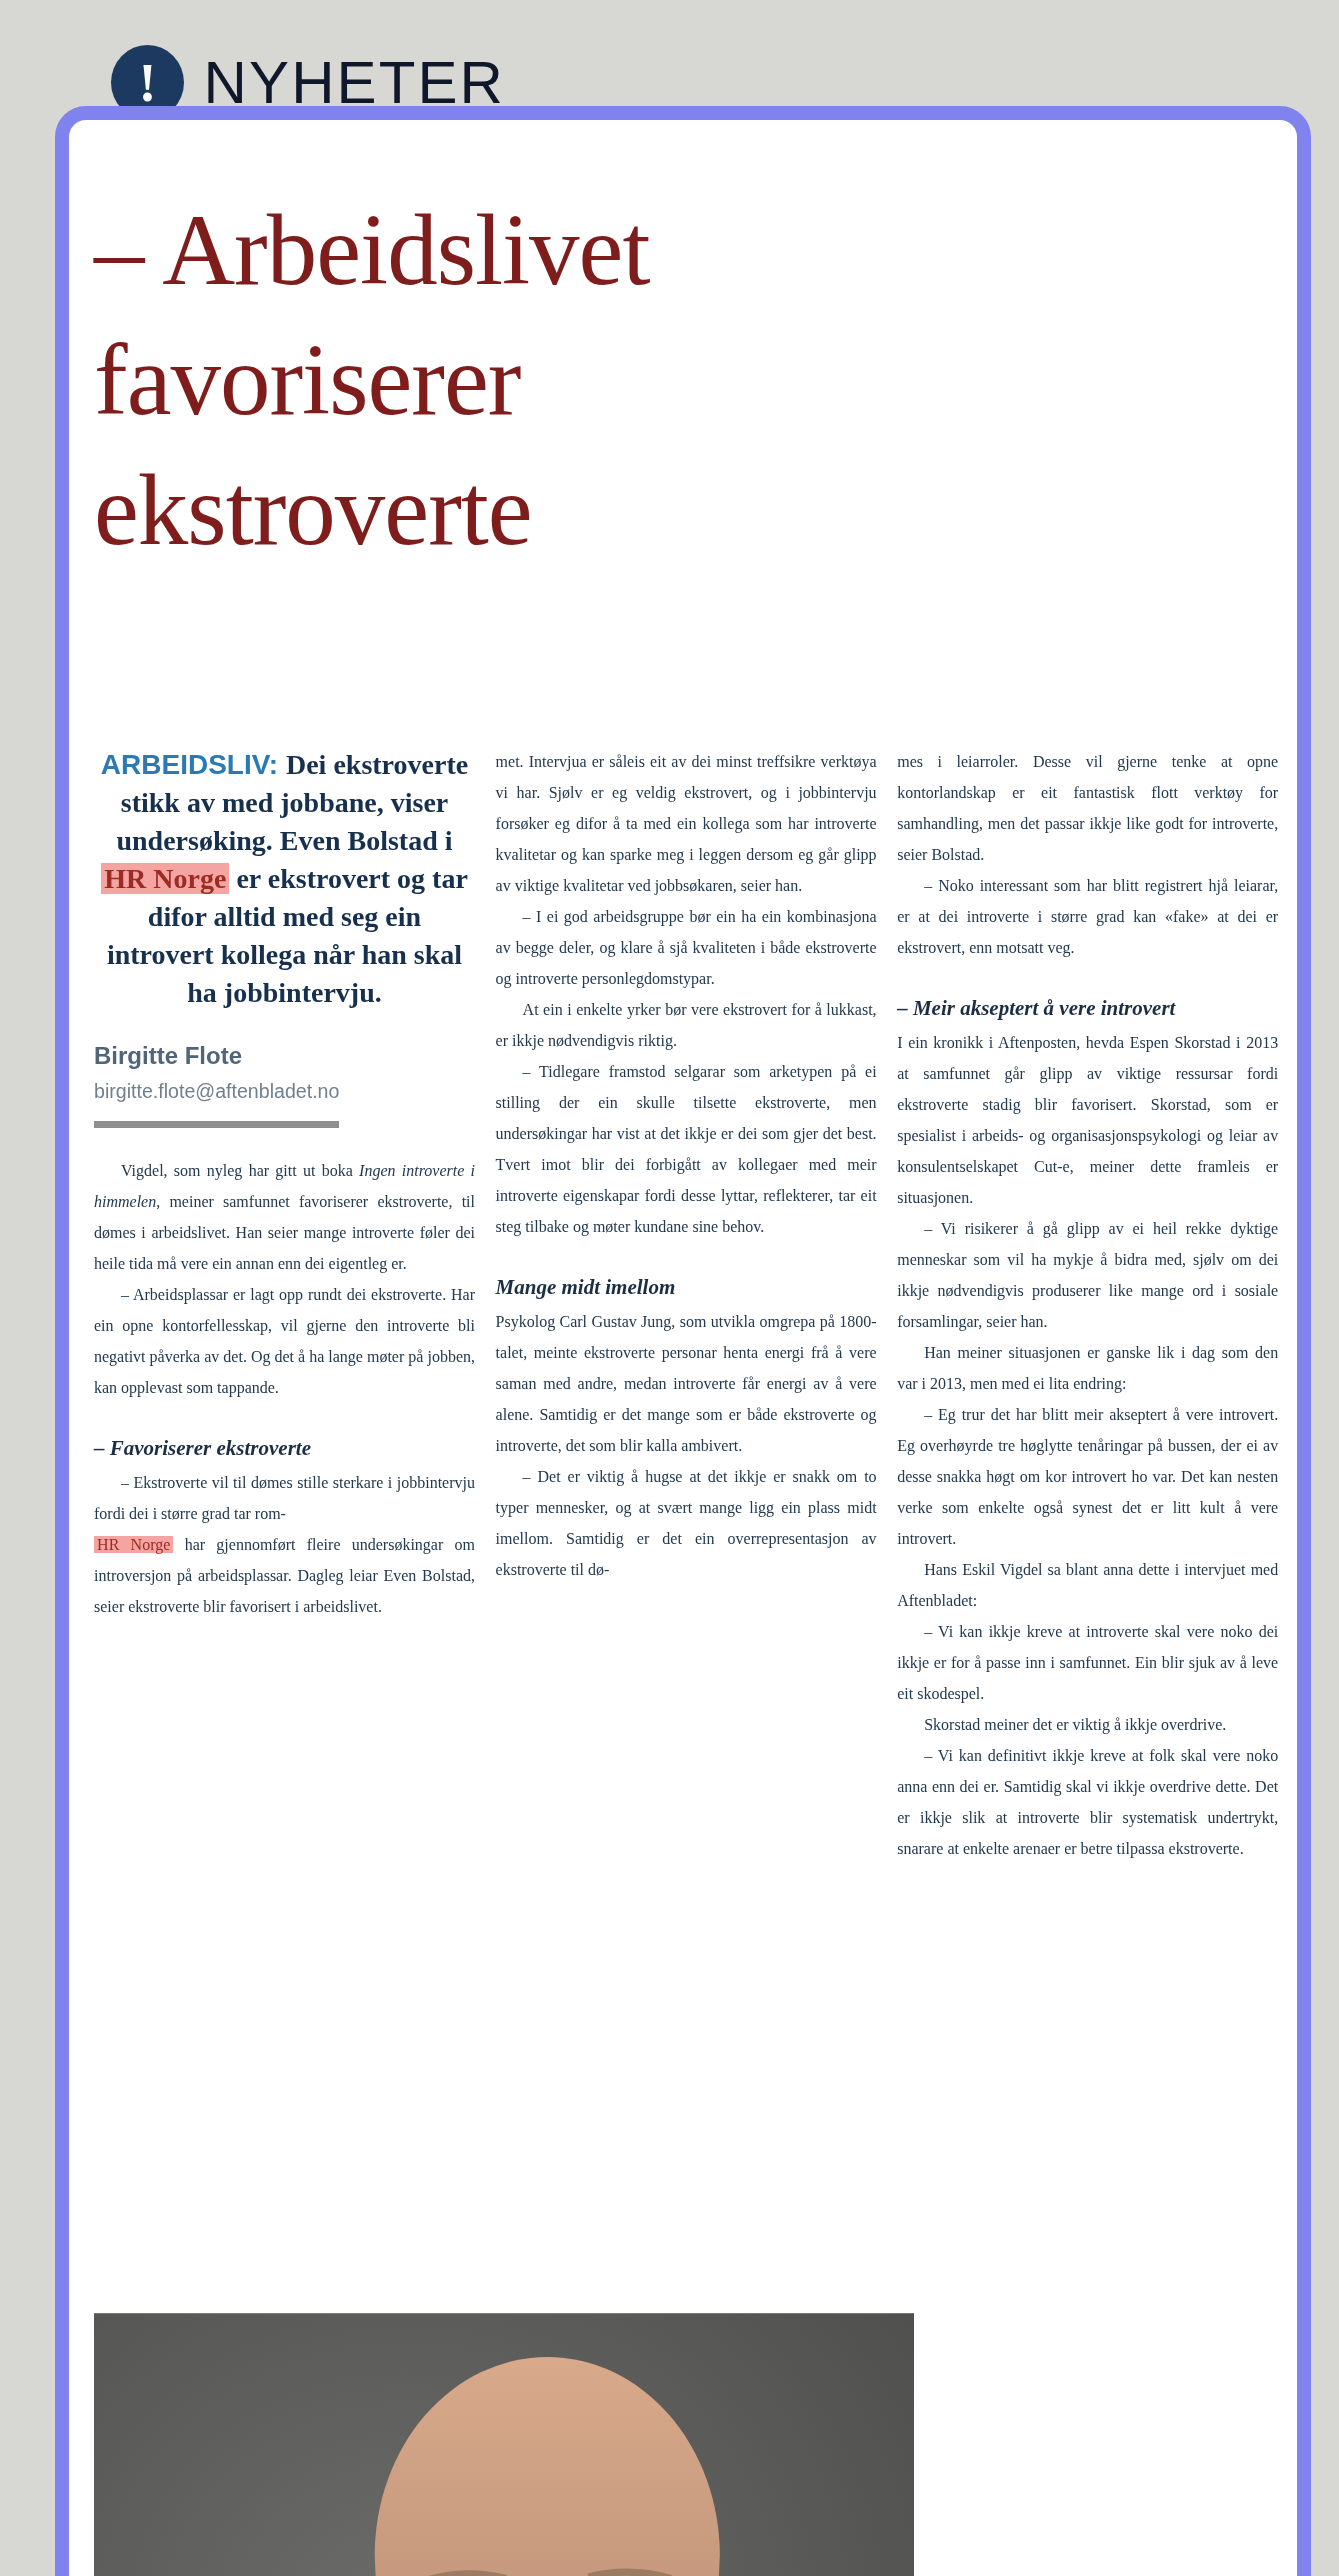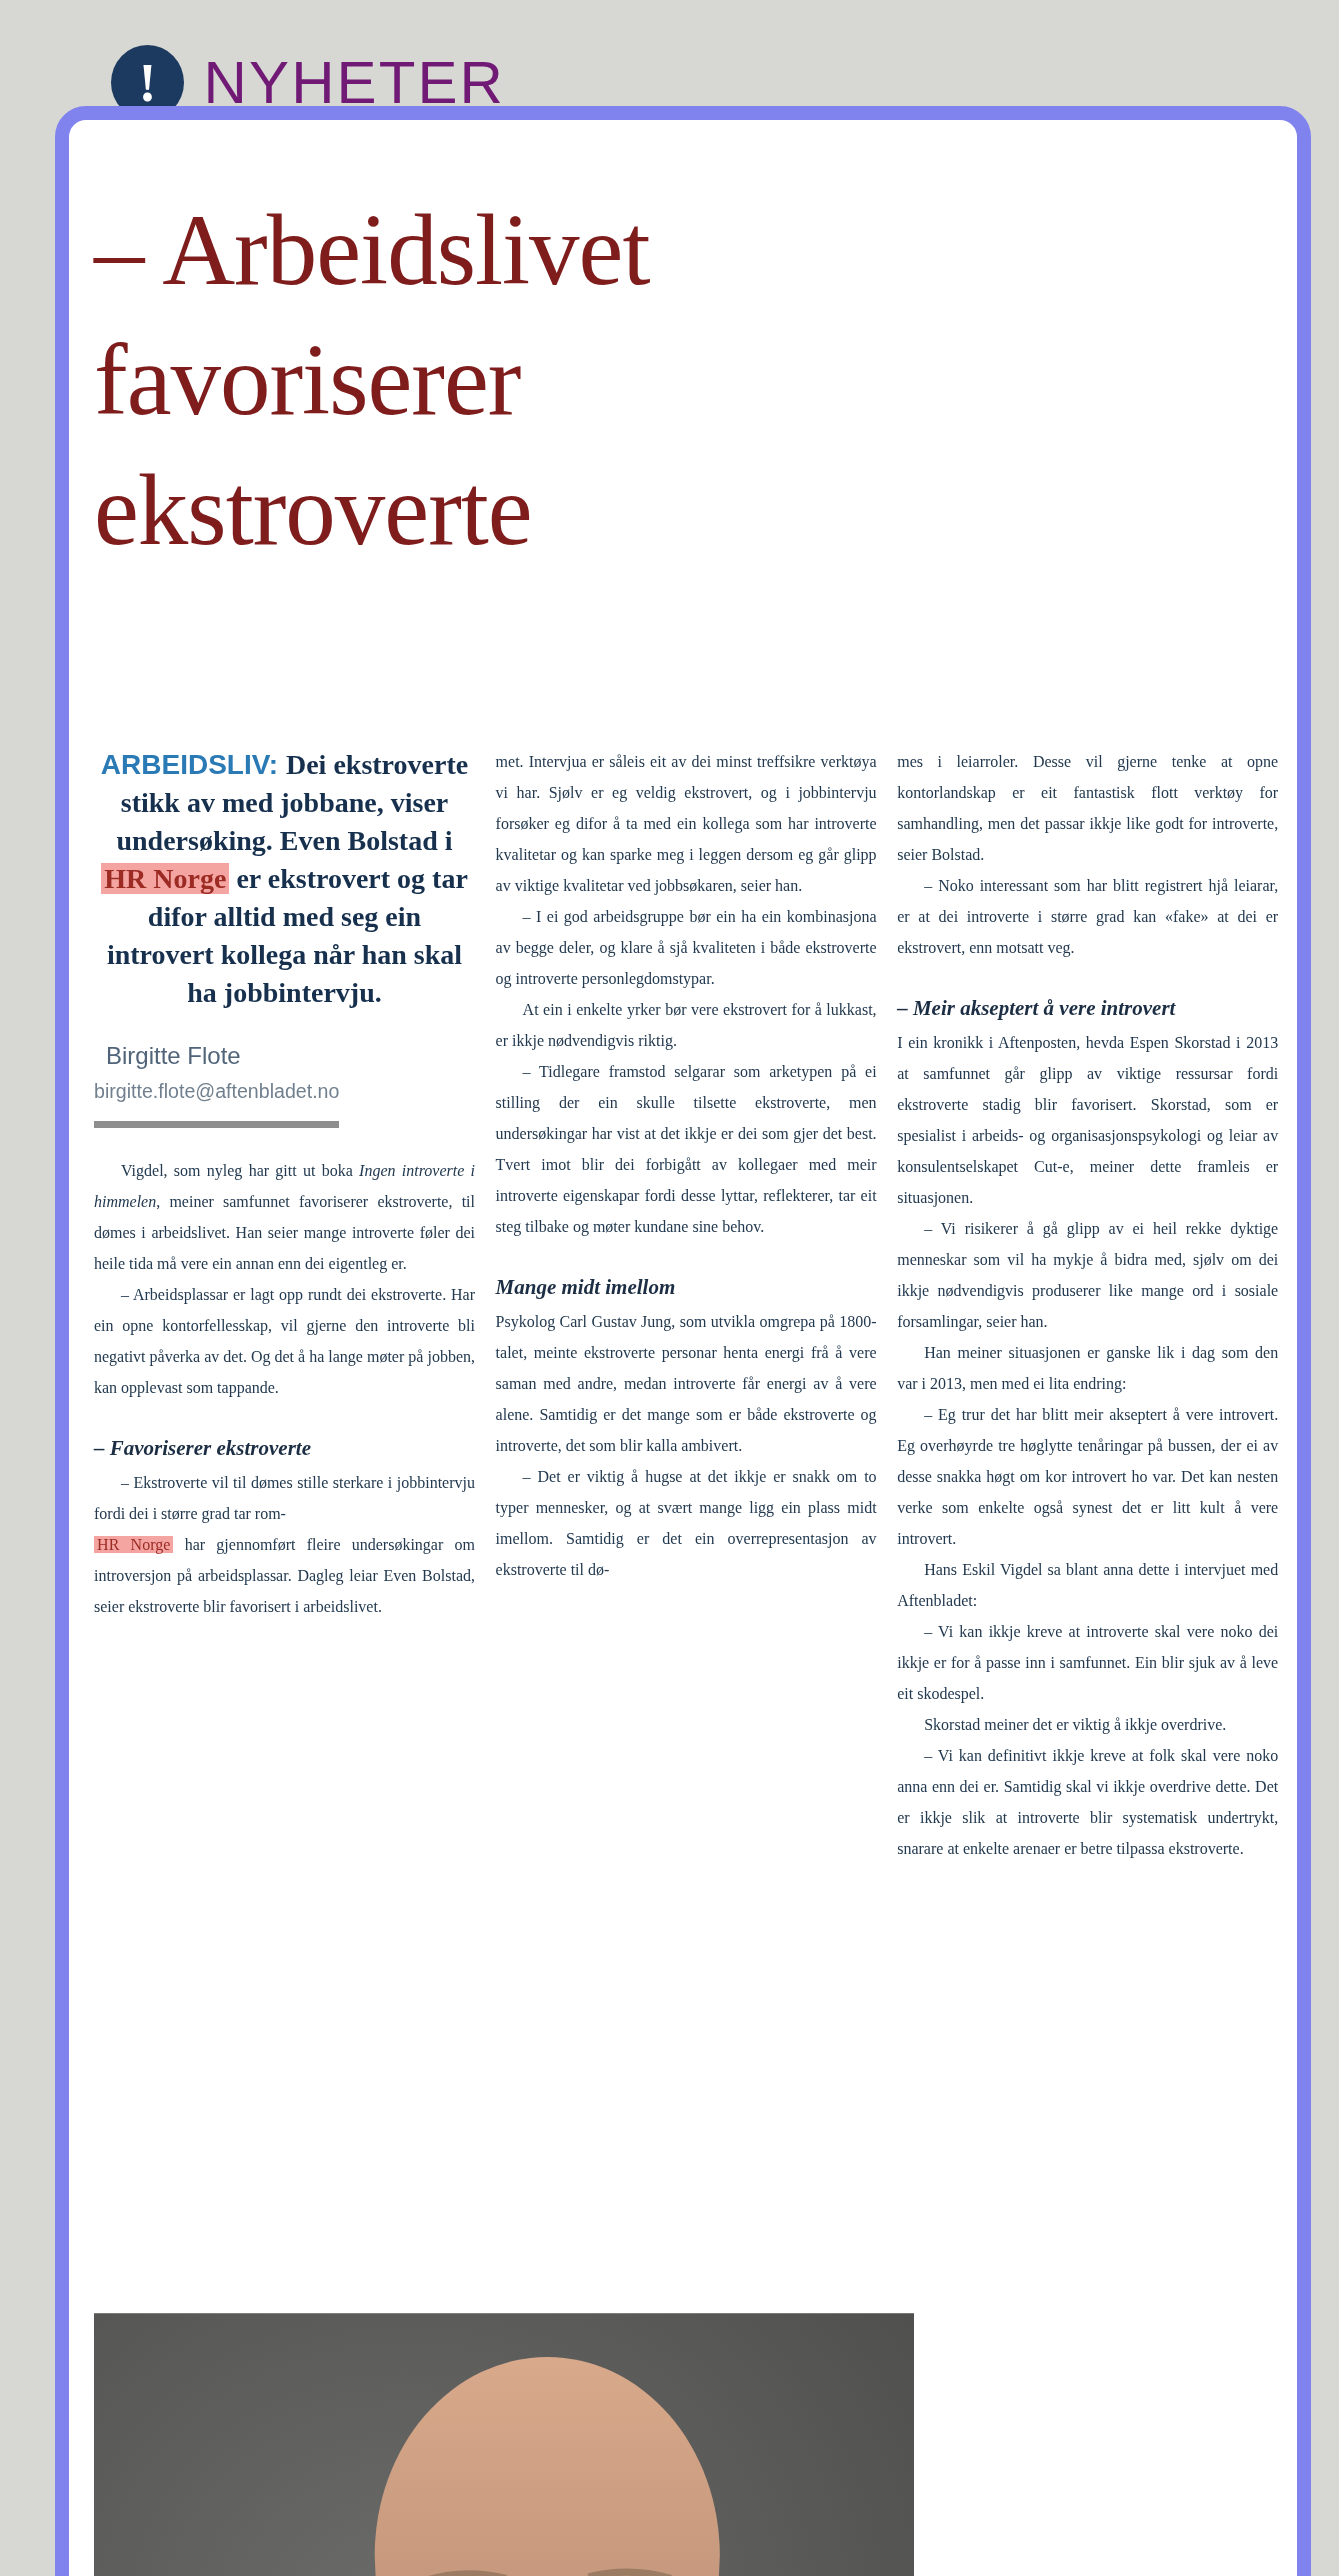--- a/index.html
+++ b/index.html
@@ -5,39 +5,39 @@
   html,body{margin:0;padding:0;}
   body{width:1340px;height:3166px;overflow:hidden;background:#d7d7d3;font-family:"Liberation Serif",serif;}
   #page{position:relative;width:1340px;height:3166px;}
 
   
   .news-header{position:absolute;left:111px;top:45px;display:flex;align-items:center;}
   .alert-icon{width:73px;height:75px;border-radius:50%;background:#1c3a5f;color:#ffffff;
     display:flex;align-items:center;justify-content:center;font-family:"Liberation Serif",serif;
     font-weight:bold;font-size:54px;}
   .section-label{margin-left:19.6px;font-family:"Liberation Sans",sans-serif;font-weight:400;
-    font-size:60px;letter-spacing:2.1px;color:#701a75;}
+    font-size:60px;letter-spacing:2.1px;color:#0f172a;}
 
   
   .card{position:absolute;left:55px;top:106px;width:1228px;height:3143px;background:#ffffff;
     border:14px solid #8083ee;border-radius:31px;}
 
   
   .headline{position:absolute;left:94px;top:185px;font-size:101px;line-height:130px;
     color:#7f1d1d;letter-spacing:-1px;}
 
   
   .cols{position:absolute;left:94px;top:746px;width:1185px;display:flex;gap:20.6px;}
   .col{width:381px;flex:none;}
 
   .lead{font-size:28px;line-height:38px;font-weight:bold;color:#16304e;text-align:center;}
   .kicker{font-family:"Liberation Sans",sans-serif;color:#2a7ab5;}
 
   .byline{margin-top:30px;font-family:"Liberation Sans",sans-serif;}
-  .byline-name{font-size:24px;font-weight:normal;color:#50647a;margin-left:12px;}
+  .byline-name{font-size:24px;font-weight:bold;color:#50647a;}
   .byline-email{display:inline-block;margin-top:10.3px;font-size:19.6px;color:#71808f;
     border-bottom:7.2px solid #8e8e8e;padding-bottom:18px;text-decoration:none;}
 
   .body-text{margin-top:27px;}
   .para{margin:0;font-size:16px;line-height:31px;color:#22394f;text-align:justify;}
   .para.ind{text-indent:27px;}
   .subhead{font-size:21px;line-height:30px;font-weight:bold;color:#1c2e44;margin-top:30px;margin-bottom:4.1px;font-style:italic;}
   .s-hl{background:#f4a5a2;color:#9c2b24;padding:0 3.1px;}
   .s-it{font-style:italic;}
 

